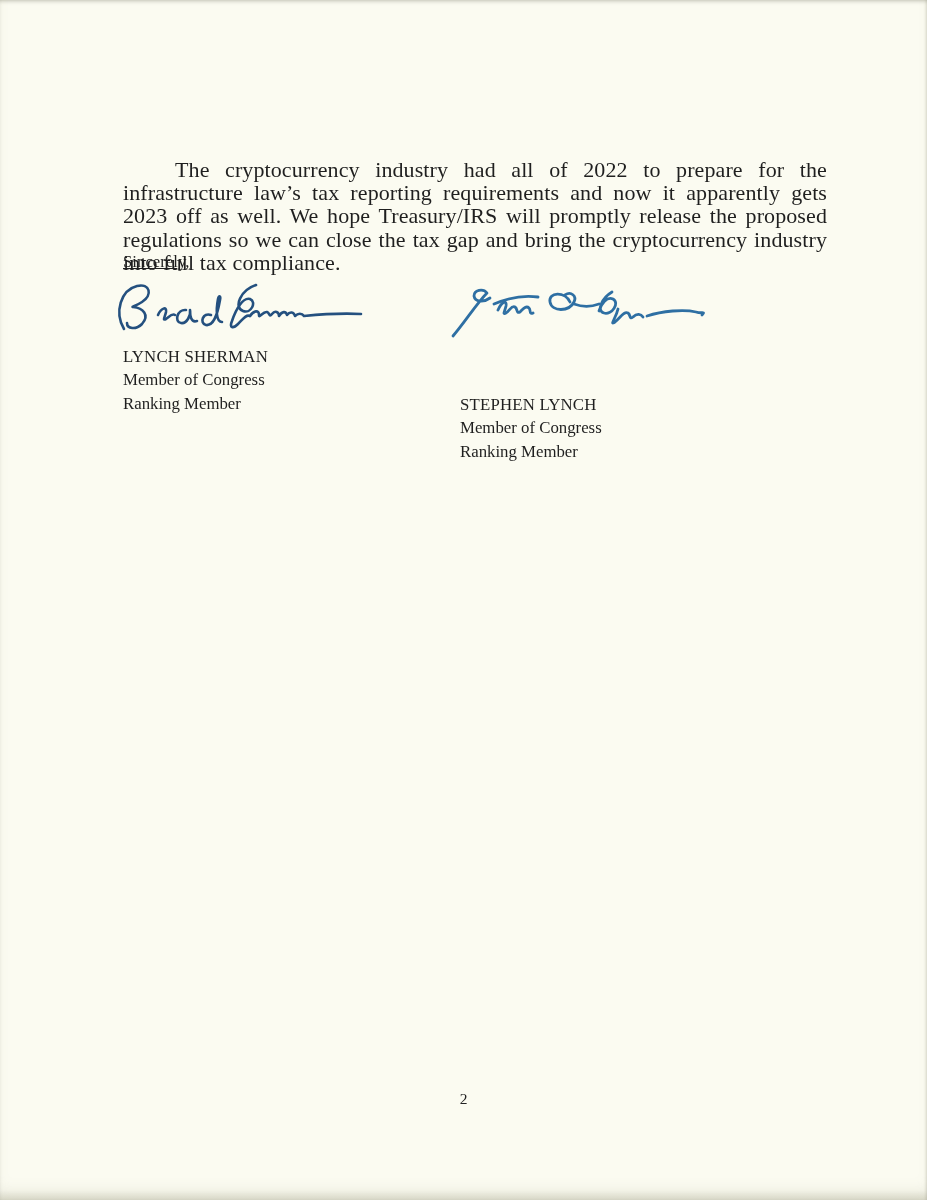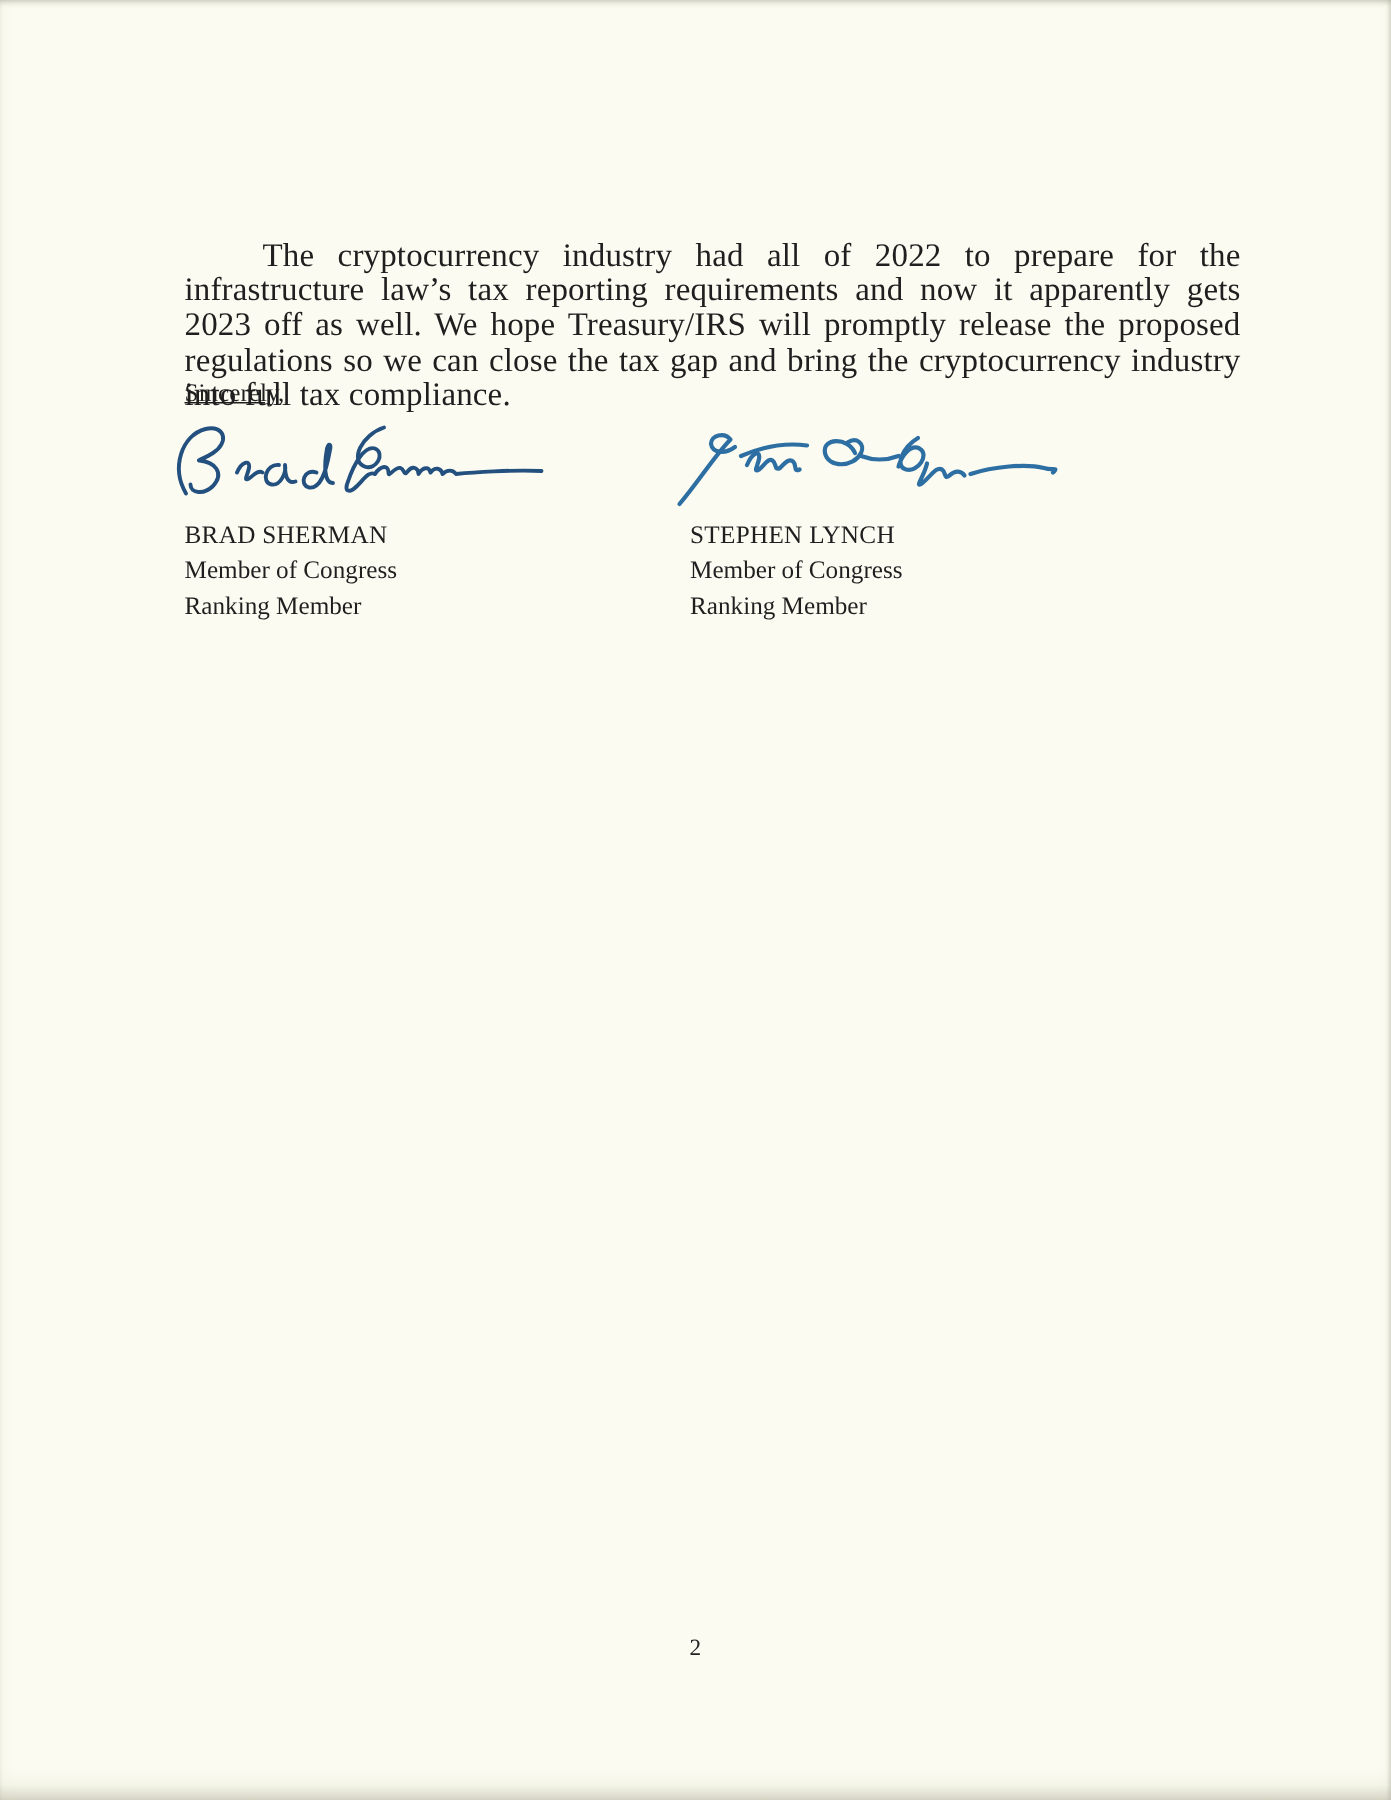--- a/index.html
+++ b/index.html
@@ -54,21 +54,21 @@
   .sig-sherman { left: 114px; top: 282px; }
   .sig-lynch   { left: 450px; top: 287px; }
   .signer-block {
     position: absolute;
     top: 345px;
     font-size: 16.8px;
     line-height: 23.3px;
     color: #1f1f1f;
   }
   .signer-left  { left: 123px; width: 320px; }
-  .signer-right { left: 460px; width: 312px; }
+  .signer-right { left: 460px; width: 312px; margin-top: 48px; }
   .signer-name { letter-spacing: 0.2px; }
   .page-number {
     position: absolute;
     left: 0;
     top: 1090px;
     width: 927px;
     text-align: center;
     font-size: 15.5px;
     color: #222;
   }
@@ -96,21 +96,21 @@
     <path d="M48,23 C52,14 57,13 56,19 C55,24 52,28 56,26 C60,23 62,18 65,20 C68,22 66,27 70,25 C73,22 76,18 79,21 C81,23 79,28 83,26"></path>
     <path d="M44,17 C58,11 74,8 88,10"></path>
     <path d="M120,15 C115,4 98,5 100,15 C102,25 119,25 124,15 C127,9 121,4 115,8"></path>
     <path d="M124,17 C132,20 141,20 149,17"></path>
     <path d="M162,5 C152,11 146,24 154,26 C162,28 170,16 163,12 C157,9 151,17 149,24"></path>
     <path d="M168,22 C166,31 159,39 165,35 C171,30 174,24 178,26 C181,28 179,33 183,30 C187,26 191,27 193,30"></path>
     <path d="M197,29 C212,24 234,22 246,25 C252,27 256,24 252,28"></path>
   </svg>
 
   <div class="signer-block signer-left">
-    <div class="signer-name">BRAD SHERMAN</div>
+    <div class="signer-name">LYNCH SHERMAN</div>
     <div>Member of Congress</div>
     <div>Ranking Member</div>
   </div>
 
   <div class="signer-block signer-right">
     <div class="signer-name">STEPHEN LYNCH</div>
     <div>Member of Congress</div>
     <div>Ranking Member</div>
   </div>
 

